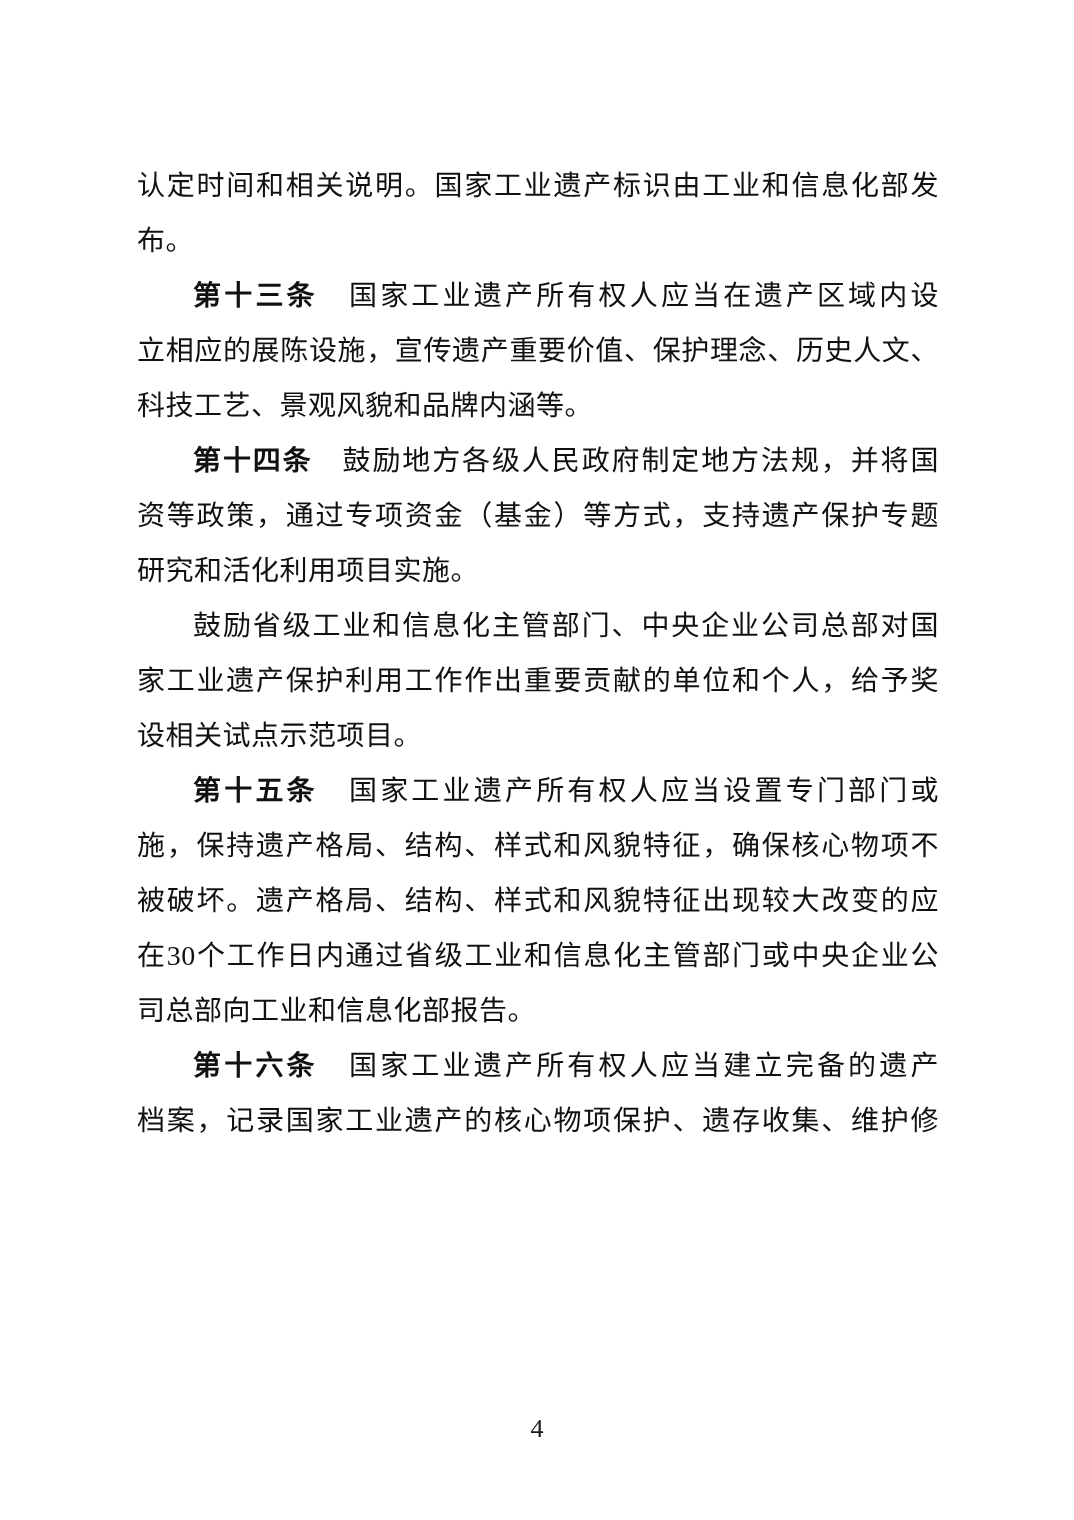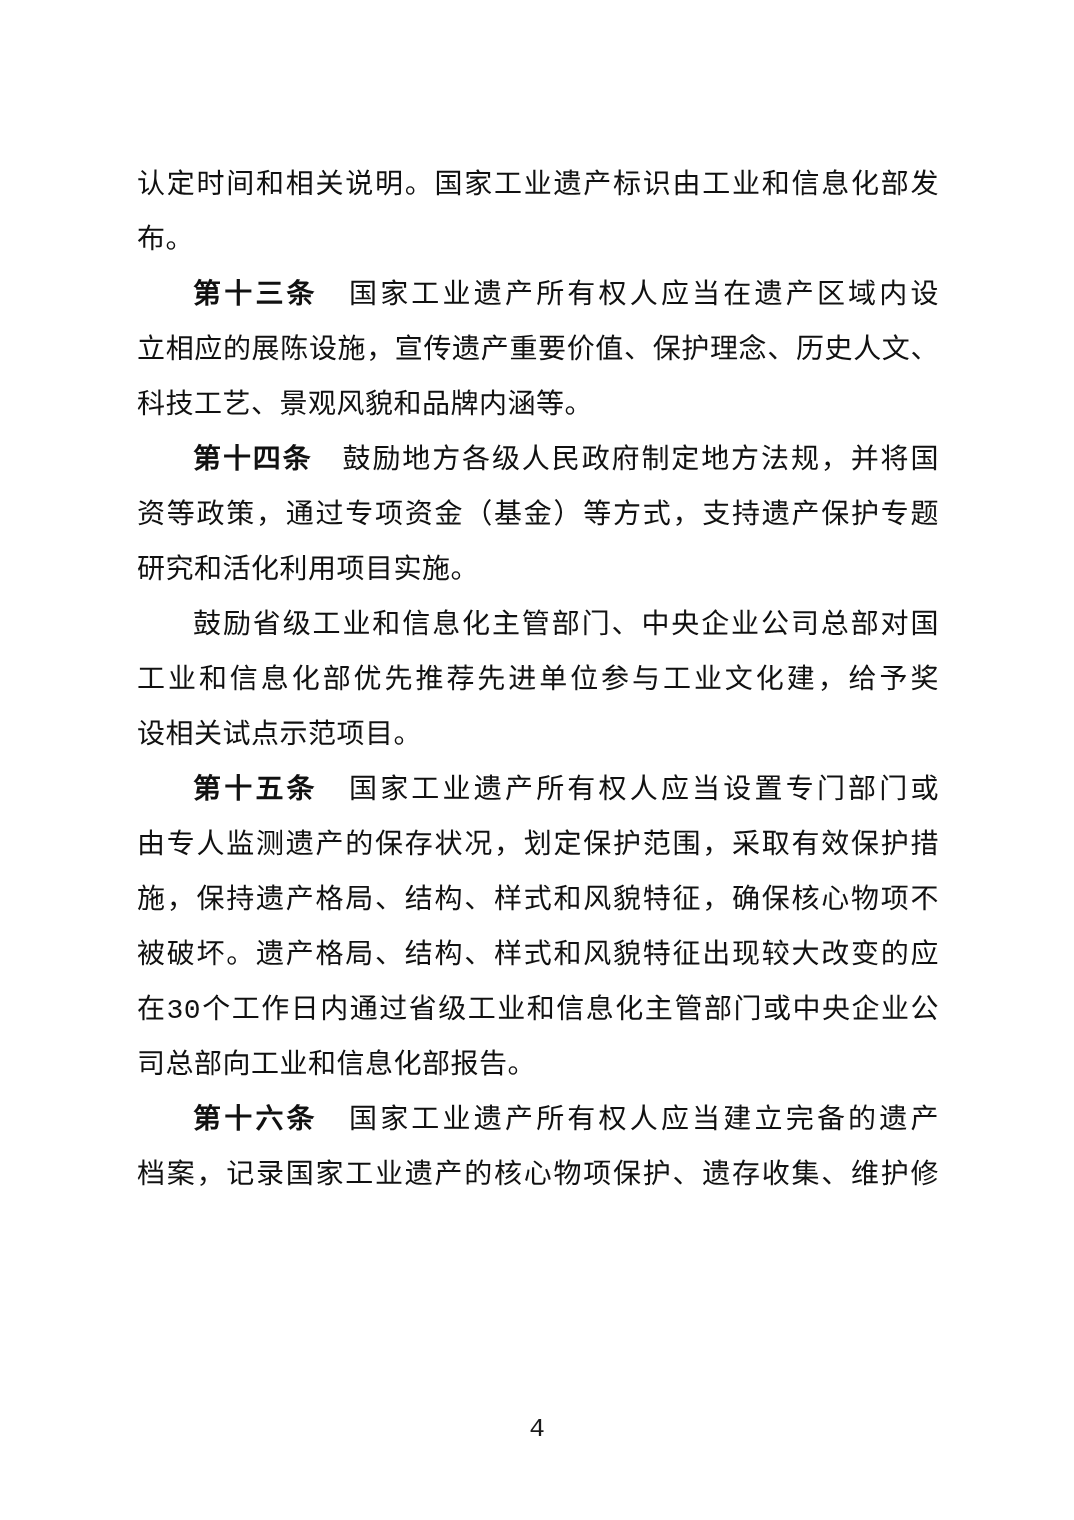--- a/index.html
+++ b/index.html
@@ -6,21 +6,21 @@
     margin: 0;
     padding: 0;
     background: #ffffff;
   }
   .page {
     position: relative;
     width: 1074px;
     height: 1520px;
     background: #ffffff;
     color: #111111;
-    font-family: Liberation Mono, monospace;
+    font-family: Liberation Serif, serif;
     overflow: hidden;
   }
   .doc-body {
     position: absolute;
     left: 137px;
     top: 158px;
     width: 802px;
     font-size: 28px;
     line-height: 55px;
   }
@@ -57,24 +57,23 @@
   <div class="doc-body">
       <div class="line"><span class="seg">认定时间和相关说明。国家工业遗产标识由工业和信息化部发</span></div>
       <div class="line para-end"><span class="seg">布。</span></div>
       <div class="line indent"><span class="seg bold">第十三条</span><span class="seg">　国家工业遗产所有权人应当在遗产区域内设</span></div>
       <div class="line"><span class="seg">立相应的展陈设施，宣传遗产重要价值、保护理念、历史人文、</span></div>
       <div class="line para-end"><span class="seg">科技工艺、景观风貌和品牌内涵等。</span></div>
       <div class="line indent"><span class="seg bold">第十四条</span><span class="seg">　鼓励地方各级人民政府制定地方法规，并将国</span></div>
       <div class="line"><span class="seg">资等政策，通过专项资金（基金）等方式，支持遗产保护专题</span></div>
       <div class="line para-end"><span class="seg">研究和活化利用项目实施。</span></div>
       <div class="line indent"><span class="seg">鼓励省级工业和信息化主管部门、中央企业公司总部对国</span></div>
-      <div class="line"><span class="seg">工业和信息化部优先推荐先进单位参与工业文化建，给予奖</span></div>
+      <div class="line"><span class="seg">家工业遗产保护利用工作作出重要贡献的单位和个人，给予奖</span></div>
       <div class="line para-end"><span class="seg">设相关试点示范项目。</span></div>
       <div class="line indent"><span class="seg bold">第十五条</span><span class="seg">　国家工业遗产所有权人应当设置专门部门或</span></div>
-      <div class="line"><span class="seg">由专人监测遗产的保存状况，划定保护范围，采取有效保护措</span></div>
       <div class="line"><span class="seg">施，保持遗产格局、结构、样式和风貌特征，确保核心物项不</span></div>
       <div class="line"><span class="seg">被破坏。遗产格局、结构、样式和风貌特征出现较大改变的应</span></div>
       <div class="line"><span class="seg">在30个工作日内通过省级工业和信息化主管部门或中央企业公</span></div>
       <div class="line para-end"><span class="seg">司总部向工业和信息化部报告。</span></div>
       <div class="line indent"><span class="seg bold">第十六条</span><span class="seg">　国家工业遗产所有权人应当建立完备的遗产</span></div>
       <div class="line"><span class="seg">档案，记录国家工业遗产的核心物项保护、遗存收集、维护修</span></div>
     </div>
   <div class="page-number">4</div>
 </div>
 

